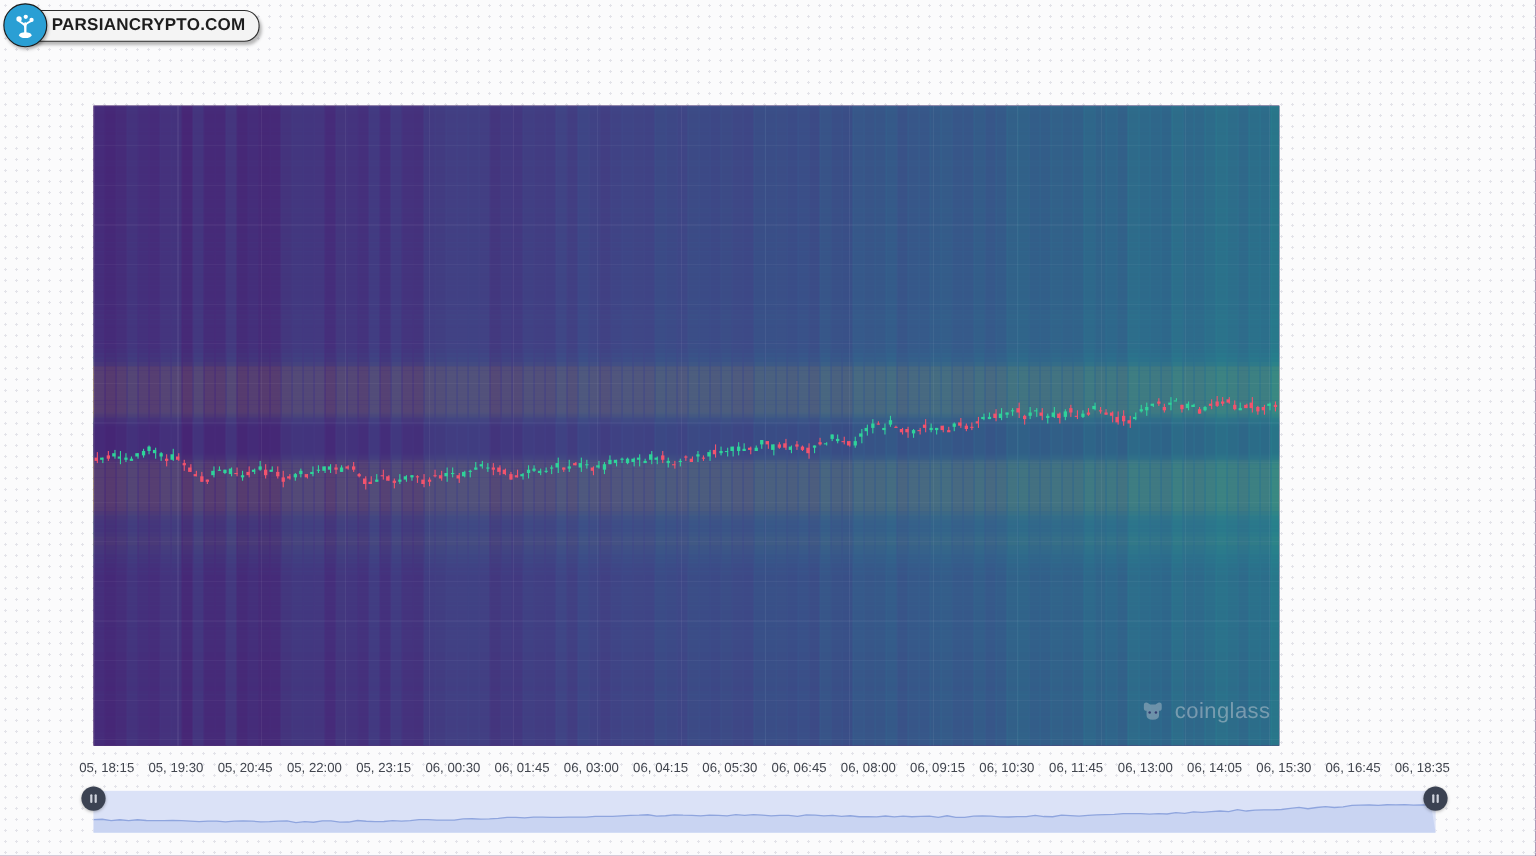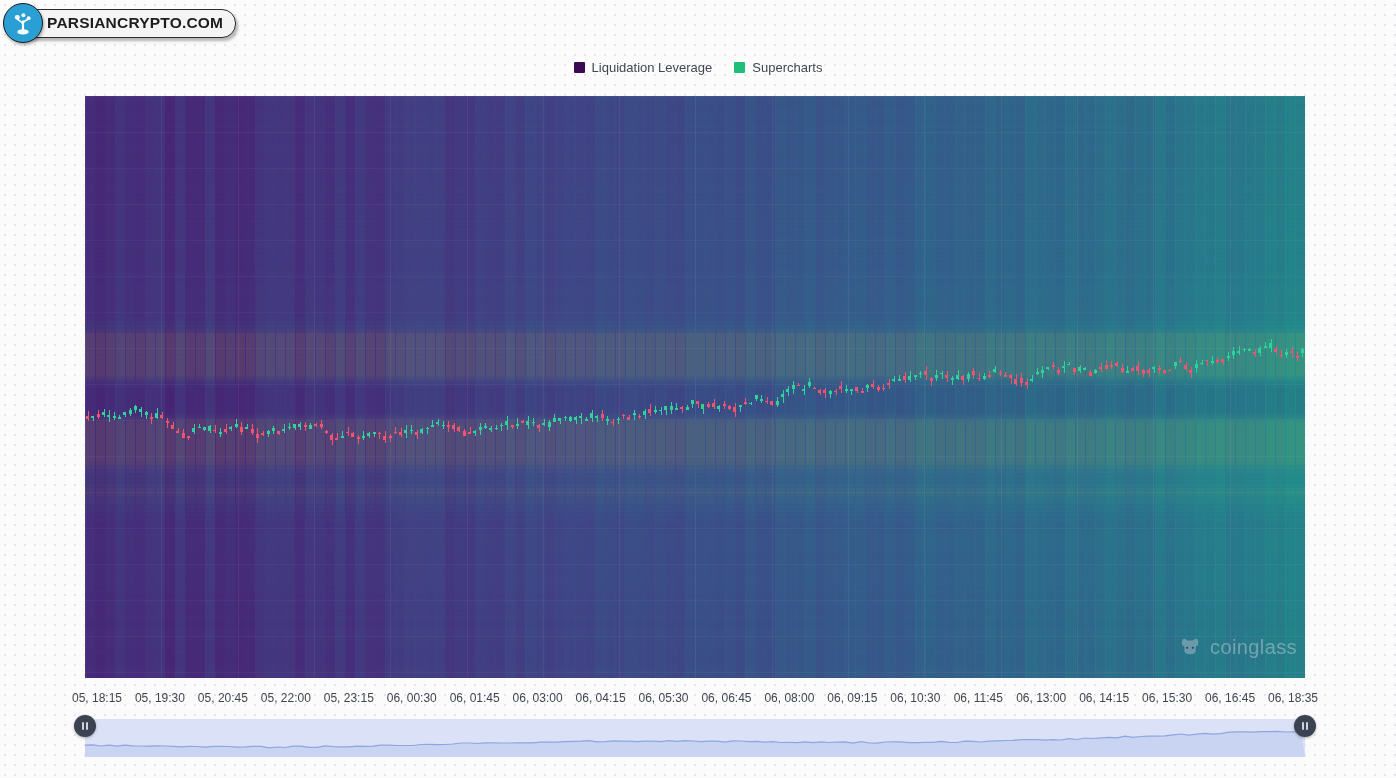--- a/index.html
+++ b/index.html
@@ -65,21 +65,21 @@
       #440154 0%, #481567 7%, #482677 13%, #453781 19%,
       #404788 25%, #39568c 31%, #33638d 37%, #2d708e 43%,
       #287d8e 49%, #238a8d 55%, #1f968b 61%, #20a387 67%,
       #29af7f 73%, #3cbb75 79%, #55c667 85%, #73d055 90%,
       #95d840 94%, #b8de29 97%, #dce319 99%, #e8e419 100%);
   }
   .cbar-top{position:absolute;left:0;top:0;width:100%;text-align:center;font-size:12px;color:#41454e;}
   .cbar-bot{position:absolute;left:0;top:586px;width:100%;text-align:center;font-size:12px;color:#41454e;}
 
   
-  .plot{position:absolute;left:85px;top:96px;width:1220px;height:582px;background:#3b0a52;overflow:hidden;}
+  .plot{position:absolute;left:85px;top:96px;width:1078px;height:582px;background:#3b0a52;overflow:hidden;}
   .layer{position:absolute;inset:0;}
   .grid-v{position:absolute;inset:0;background-image:repeating-linear-gradient(to right, rgba(255,255,255,.055) 0 1px, transparent 1px 76.3px);}
   .grid-h{position:absolute;inset:0;background-image:repeating-linear-gradient(to bottom, rgba(255,255,255,.04) 0 1px, transparent 1px 36px);}
   .band{position:absolute;left:0;right:0;}
   .vcol{position:absolute;top:0;bottom:0;}
   .cg-wm{position:absolute;right:8px;bottom:18px;display:flex;align-items:center;gap:7px;opacity:.46;}
   .cg-wm .cg-txt{font-size:20px;color:#cfd3da;letter-spacing:.4px;font-family:"Liberation Sans",sans-serif;}
 
   
   .candles{position:absolute;inset:0;}
@@ -122,30 +122,20 @@
           <path d="M16 26 L16 14" stroke="#ffffff" stroke-width="2.6" stroke-linecap="round"></path>
           <path d="M16 18 C16 14, 10 13, 9 11" stroke="#ffffff" stroke-width="2" fill="none" stroke-linecap="round"></path>
           <path d="M16 17 C16 13, 22 12, 23 11" stroke="#ffffff" stroke-width="2" fill="none" stroke-linecap="round"></path>
           <ellipse cx="16" cy="27" rx="7" ry="3.2" fill="#ffffff"></ellipse>
         </svg>
       </div>
       <span class="txt">PARSIANCRYPTO.COM</span>
     </div>
   </div>
 
-  <div class="legend">
-    <div class="lg-item">
-      <span class="lg-swatch" style="background:#3b0a52"></span>
-      <span class="lg-text">Liquidation Leverage</span>
-    </div>
-    <div class="lg-item">
-      <span class="lg-swatch" style="background:#1fbf7a"></span>
-      <span class="lg-text">Supercharts</span>
-    </div>
-  </div>
 
 
   <div class="plot">
     <div class="layer" id="heat-bands">
         <div class="band" style="top: 0px; height: 4.58px; background: rgb(66, 64, 133); opacity: 0.417;"></div>
         <div class="band" style="top: 3.88px; height: 4.58px; background: rgb(67, 61, 132); opacity: 0.41;"></div>
         <div class="band" style="top: 7.76px; height: 4.58px; background: rgb(71, 42, 122); opacity: 0.374;"></div>
         <div class="band" style="top: 11.64px; height: 4.58px; background: rgb(70, 51, 127); opacity: 0.39;"></div>
         <div class="band" style="top: 15.52px; height: 4.58px; background: rgb(66, 66, 134); opacity: 0.42;"></div>
         <div class="band" style="top: 19.4px; height: 4.58px; background: rgb(69, 55, 129); opacity: 0.398;"></div>
@@ -905,21 +895,21 @@
       <div class="xt" style="left: 389.684px;">06, 01:45</div>
       <div class="xt" style="left: 452.632px;">06, 03:00</div>
       <div class="xt" style="left: 515.579px;">06, 04:15</div>
       <div class="xt" style="left: 578.526px;">06, 05:30</div>
       <div class="xt" style="left: 641.474px;">06, 06:45</div>
       <div class="xt" style="left: 704.421px;">06, 08:00</div>
       <div class="xt" style="left: 767.368px;">06, 09:15</div>
       <div class="xt" style="left: 830.316px;">06, 10:30</div>
       <div class="xt" style="left: 893.263px;">06, 11:45</div>
       <div class="xt" style="left: 956.211px;">06, 13:00</div>
-      <div class="xt" style="left: 1019.16px;">06, 14:15</div>
+      <div class="xt" style="left: 1019.16px;">06, 14:05</div>
       <div class="xt" style="left: 1082.11px;">06, 15:30</div>
       <div class="xt" style="left: 1145.05px;">06, 16:45</div>
       <div class="xt" style="left: 1208px;">06, 18:35</div>
     </div>
 
   <div class="range">
     <div class="range-bg"></div>
     <div class="range-sel" id="range-sel" style="left: 0px; width: 1220px;"></div>
     <svg class="range-spark" id="range-spark" viewBox="0 0 1220 38" preserveAspectRatio="none">
         <path d="M0.0 26.1 L8.0 25.8 L16.0 27.0 L24.0 26.2 L32.0 27.1 L40.0 26.2 L48.0 26.9 L56.0 27.0 L64.0 27.1 L72.0 26.9 L80.0 27.0 L88.0 27.4 L96.0 27.9 L104.0 27.4 L112.0 27.5 L120.0 28.2 L128.0 27.4 L136.0 27.3 L144.0 27.5 L152.0 28.1 L160.0 27.9 L168.0 27.4 L176.0 27.3 L184.0 28.8 L192.0 28.0 L200.0 28.5 L208.0 27.2 L216.0 27.2 L224.0 28.4 L232.0 28.3 L240.0 26.9 L248.0 27.6 L256.0 27.9 L264.0 27.8 L272.0 27.1 L280.0 27.4 L288.0 27.1 L296.0 26.1 L304.0 26.1 L312.0 26.5 L320.0 26.5 L328.0 26.5 L336.0 25.5 L344.0 25.3 L352.0 25.7 L360.0 25.5 L368.0 25.0 L376.0 24.0 L384.0 24.0 L392.0 24.5 L400.0 23.8 L408.0 23.9 L416.0 24.0 L424.0 24.0 L432.0 23.9 L440.0 23.8 L448.0 23.8 L456.0 23.1 L464.0 23.2 L472.0 23.2 L480.0 22.7 L488.0 22.3 L496.0 22.1 L504.0 21.7 L512.0 22.9 L520.0 22.6 L528.0 21.8 L536.0 22.1 L544.0 22.2 L552.0 22.7 L560.0 22.1 L568.0 22.2 L576.0 22.7 L584.0 21.6 L592.0 22.3 L600.0 21.6 L608.0 22.0 L616.0 22.7 L624.0 22.2 L632.0 22.2 L640.0 23.1 L648.0 21.8 L656.0 22.0 L664.0 22.7 L672.0 22.3 L680.0 23.2 L688.0 22.6 L696.0 23.5 L704.0 23.4 L712.0 23.6 L720.0 22.8 L728.0 23.6 L736.0 22.9 L744.0 23.5 L752.0 23.2 L760.0 22.9 L768.0 24.1 L776.0 22.6 L784.0 24.0 L792.0 24.1 L800.0 23.0 L808.0 22.8 L816.0 22.9 L824.0 23.6 L832.0 23.7 L840.0 23.4 L848.0 23.4 L856.0 22.3 L864.0 23.3 L872.0 23.5 L880.0 22.1 L888.0 22.4 L896.0 23.0 L904.0 22.2 L912.0 21.8 L920.0 21.5 L928.0 21.3 L936.0 20.7 L944.0 20.6 L952.0 20.7 L960.0 21.1 L968.0 20.7 L976.0 21.0 L984.0 19.7 L992.0 20.5 L1000.0 19.0 L1008.0 19.5 L1016.0 18.9 L1024.0 18.3 L1032.0 18.8 L1040.0 17.1 L1048.0 18.3 L1056.0 17.5 L1064.0 17.2 L1072.0 17.2 L1080.0 16.9 L1088.0 15.9 L1096.0 15.0 L1104.0 16.2 L1112.0 15.1 L1120.0 14.3 L1128.0 15.1 L1136.0 14.6 L1144.0 13.2 L1152.0 12.9 L1160.0 12.8 L1168.0 13.2 L1176.0 12.6 L1184.0 12.7 L1192.0 12.4 L1200.0 13.0 L1208.0 12.8 L1216.0 12.6 L1220 38 L0 38 Z" fill="#c9d4f2"></path>

